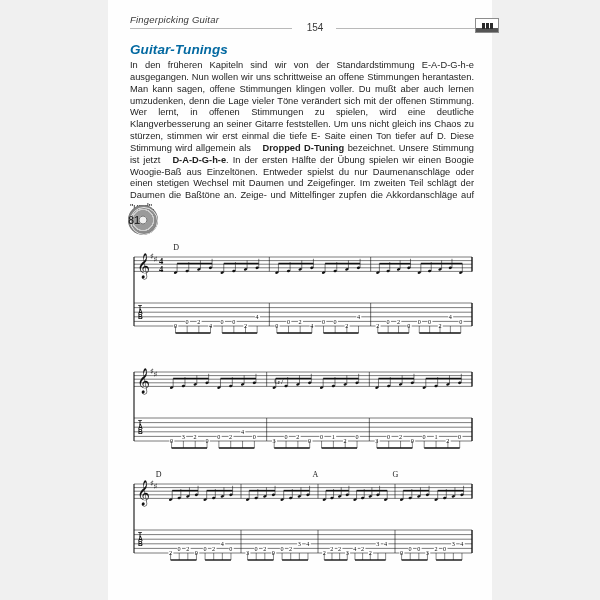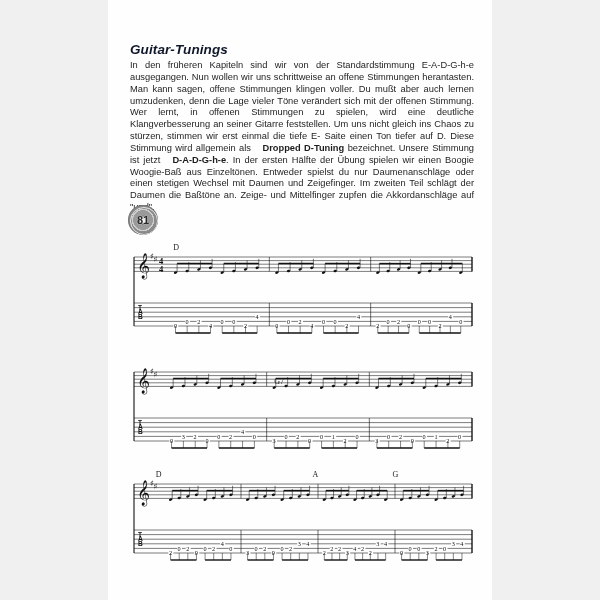--- a/index.html
+++ b/index.html
@@ -39,40 +39,40 @@
   }
   .logo .bars{display:flex;gap:1px;align-items:flex-end;height:6px;}
   .logo .bars i{display:block;width:3px;background:#2b2b2b;height:6px;}
   .logo .sub{
     position:absolute;left:0;bottom:0;width:100%;height:4px;
     background:#2b2b2b;opacity:.8;
   }
   
   h1.sect{
     position:absolute;left:22px;top:42px;margin:0;
-    font-size:13.5px;font-style:italic;font-weight:bold;color:#0f172a;
+    font-size:13.5px;font-style:italic;font-weight:bold;color:#0369a1;
     letter-spacing:.1px;
   }
   .body{
     position:absolute;left:22px;top:60px;width:344px;
     font-size:9.3px;line-height:11.85px;color:#1d1d1d;
     text-align:justify;text-justify:inter-word;
     hyphens:none;
   }
   .body b{font-weight:bold;margin-left:8px;}
   .subhead{
     position:absolute;left:22px;top:188px;width:344px;
     font-size:10px;color:#1d1d1d;
   }
   
   .cd{
     position:absolute;left:20px;top:205px;width:30px;height:30px;border-radius:50%;
     background:radial-gradient(circle at 50% 50%, #e9e9e9 0 16%, #ffffff 17% 20%, #9a9a9a 21% 46%, #cfcfcf 47% 52%, #8c8c8c 53% 100%);
     box-shadow:inset 0 0 2px rgba(0,0,0,.5);
-    display:flex;align-items:center;justify-content:center;
+    display:flex;align-items:center;justify-content:flex-start;
     overflow:hidden;
   }
   .cd .hole{
     position:absolute;left:50%;top:50%;transform:translate(-50%,-50%);
     width:7px;height:7px;border-radius:50%;background:#efefef;border:1px solid #777;
   }
   .cd .tracknum{
     position:relative;z-index:3;
     font-size:11px;font-weight:bold;color:#2a2a2a;
     text-shadow:0 0 1px #fff;
@@ -89,20 +89,34 @@
   }
   svg.score{display:block;}
   .tabdigit{font-family:"Liberation Serif",serif;font-size:6.2px;fill:#101010;}
   .tabletter{font-family:"Liberation Sans",sans-serif;font-size:6.6px;font-weight:bold;fill:#101010;}
 </style>
 </head>
 <body>
 
 <div id="page">
 
+  <div class="runhead">
+    <div class="title">Fingerpicking Guitar</div>
+    <div class="rule-left"></div>
+    <div class="pageno">154</div>
+    <div class="rule-right"></div>
+    <div class="logo">
+      <div class="bars">
+          <i></i>
+          <i></i>
+          <i></i>
+        </div>
+      <div class="sub"></div>
+    </div>
+  </div>
 
   <h1 class="sect">Guitar-Tunings</h1>
 
   <div class="body">In den früheren Kapiteln sind wir von der Standardstimmung  E-A-D-G-h-e ausgegangen. Nun wollen wir uns schrittweise an offene Stimmungen herantasten. Man kann sagen, offene Stimmungen klingen voller. Du mußt aber auch lernen umzudenken, denn die Lage vieler Töne verändert sich mit der offenen Stimmung. Wer lernt, in offenen Stimmungen zu spielen, wird eine deutliche Klangverbesserung an seiner Gitarre feststellen. Um uns nicht gleich ins Chaos zu stürzen, stimmen wir erst einmal die tiefe E- Saite einen Ton tiefer auf D. Diese Stimmung wird allgemein als <b>Dropped D-Tuning</b> bezeichnet. Unsere Stimmung ist jetzt <b>D-A-D-G-h-e</b>. In der ersten Hälfte der Übung spielen wir einen Boogie Woogie-Baß aus Einzeltönen. Entweder spielst du nur Daumenanschläge oder einen stetigen Wechsel mit Daumen und Zeigefinger. Im zweiten Teil schlägt der Daumen die Baßtöne an. Zeige- und Mittelfinger zupfen die Akkordanschläge auf "und".</div>
 
 
   <div class="cd">
     <div class="arc"></div>
     <span class="tracknum">81</span>
     <div class="hole"></div>

